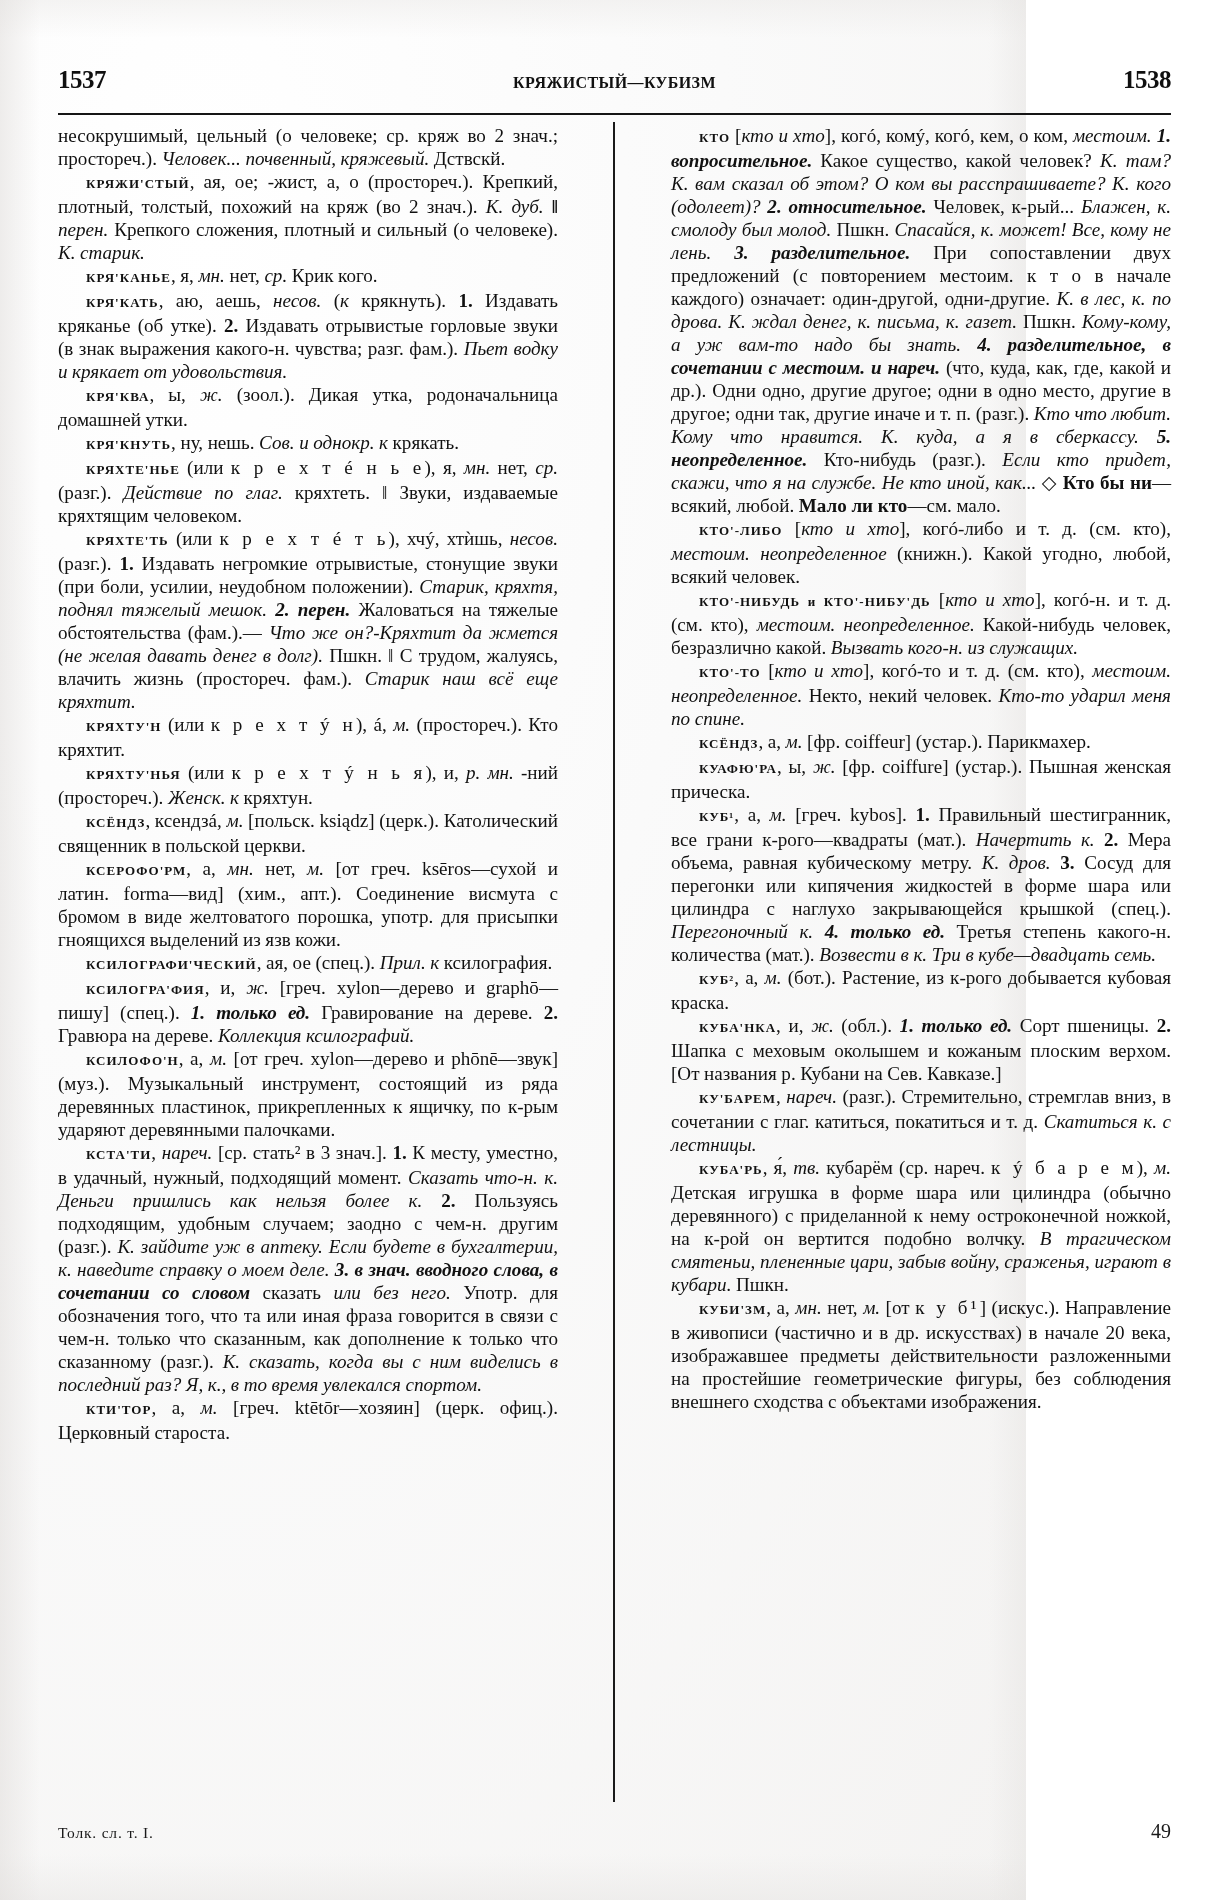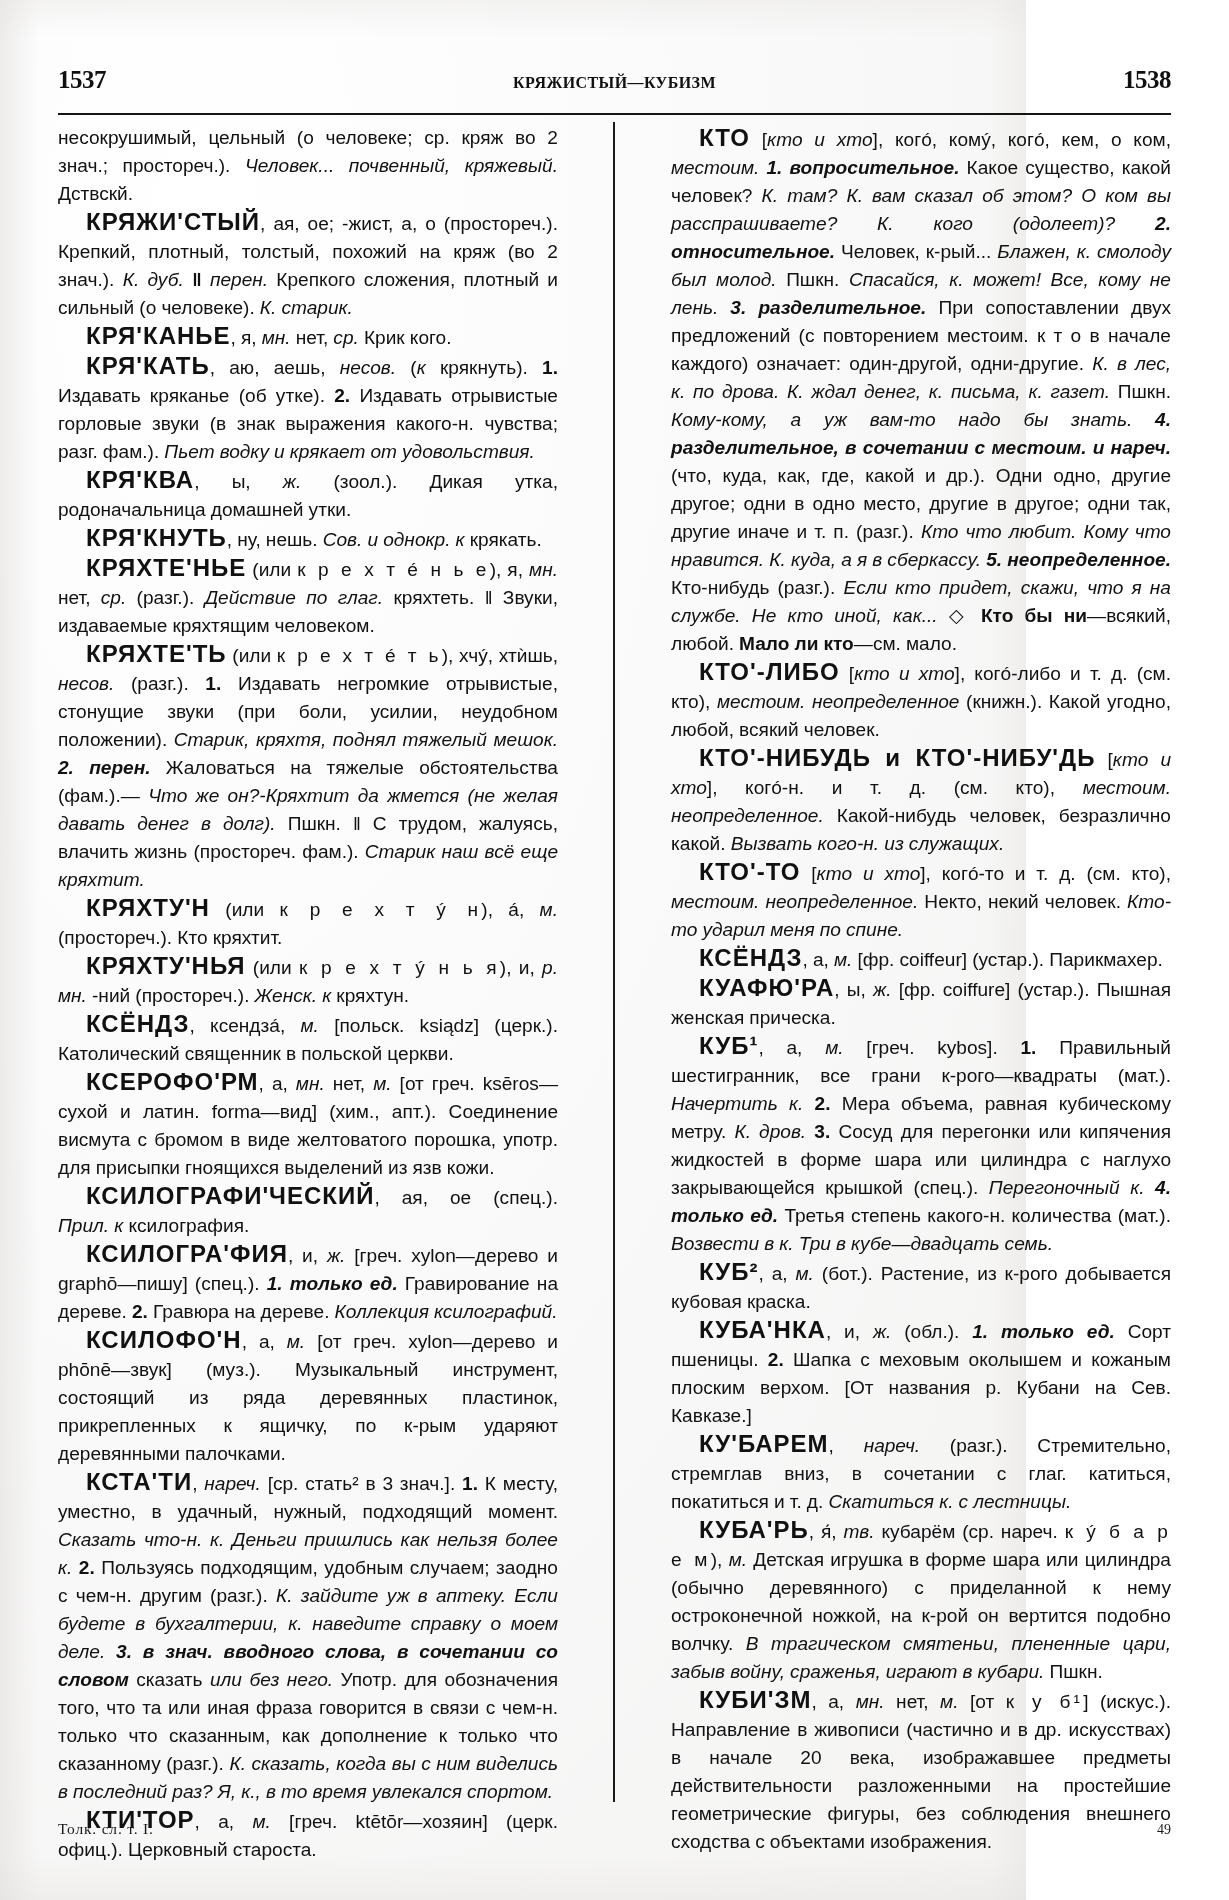--- a/index.html
+++ b/index.html
@@ -91,39 +91,39 @@
     position: absolute;
     top: 0;
     width: 500px;
   }
   .col-left  { left: 0px; }
   .col-right { left: 613px; }
 
   .col p {
     margin: 0;
     font-size: 19.1px;
-    line-height: 28px;
+    line-height: 23px;
     text-align: justify;
     text-justify: inter-word;
-    font-family: Liberation Sans, sans-serif;
+    font-family: Liberation Serif, serif;
     color: #111111;
     hyphens: manual;
     word-spacing: -0.2px;
   }
   .col p.ind { text-indent: 28px; }
   .col p.noind { text-indent: 0; }
 
   b, .hw {
     font-weight: bold;
     letter-spacing: 0.2px;
   }
   .hw {
     font-weight: bold;
     letter-spacing: 1.0px;
-    font-size: 24px;
+    font-size: 13px;
   }
   i, .it { font-style: italic; }
   .bi { font-weight: bold; font-style: italic; }
   .sp { letter-spacing: 3.2px; }
 
   
   .footer {
     position: absolute;
     left: 58px;
     top: 1820px;
@@ -133,21 +133,21 @@
     align-items: baseline;
   }
   .sig {
     font-family: "Liberation Serif", serif;
     font-size: 15.5px;
     letter-spacing: 0.8px;
     color: #1a1a1a;
   }
   .signum {
     font-family: "Liberation Serif", serif;
-    font-size: 14px;
+    font-size: 20px;
     font-weight: normal;
     color: #1a1a1a;
   }
 </style>
 </head>
 <body>
 
 <div class="page">
   <div class="paper-tone"></div>
 

